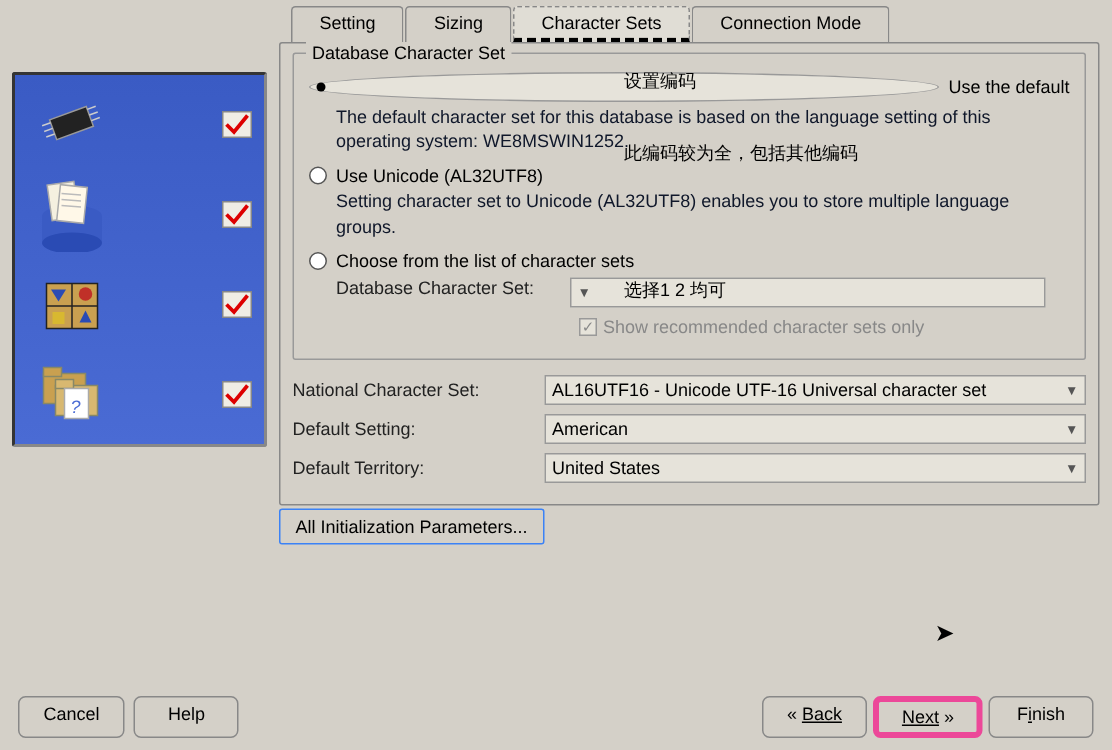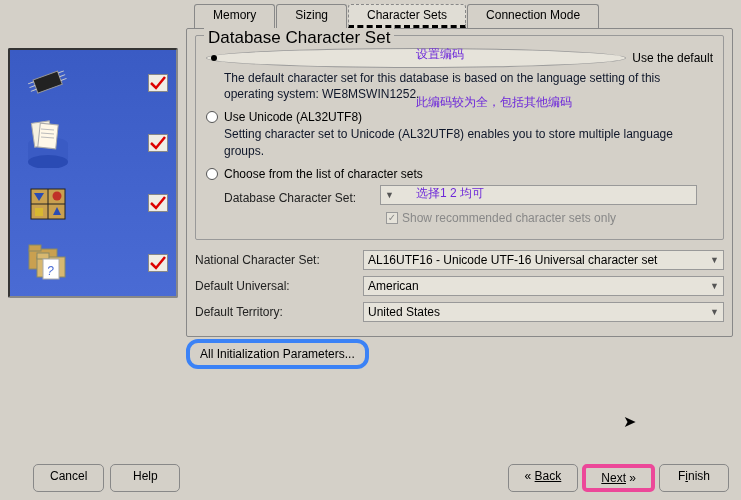--- a/index.html
+++ b/index.html
@@ -15,44 +15,44 @@
   .chk svg { width: 18px; height: 16px; }
   
   .content { flex: 1; }
   .tabs { display: flex; gap: 1px; padding-left: 8px; }
   .tab { padding: 3px 18px; background: #d4d0c8; border: 1px solid #888; border-bottom: none; border-radius: 3px 3px 0 0; cursor: pointer; }
   .tab.active { border-style: dashed; background: #e0ddd5; position: relative; z-index: 2; }
   
   .panel { background: #d4d0c8; border: 1px solid #888; padding: 6px 8px 8px 8px; border-radius: 2px; }
   
   .grpbox { border: 1px solid #999; border-radius: 2px; padding: 8px 10px 10px 10px; position: relative; margin-bottom: 10px; }
-  .grpbox-title { position: absolute; top: -8px; left: 8px; background: #d4d0c8; padding: 0 4px; font-size: 17px; }
+  .grpbox-title { position: absolute; top: -8px; left: 8px; background: #d4d0c8; padding: 0 4px; font-size: 12px; }
   
   .radio-row { display: flex; align-items: center; gap: 6px; margin: 4px 0 2px 0; }
   .radio { width: 12px; height: 12px; border: 1px solid #555; border-radius: 50%; background: #fff; display: flex; align-items: center; justify-content: center; cursor: pointer; }
   .radio.sel::after { content: ''; width: 6px; height: 6px; background: #000; border-radius: 50%; }
   .desc { margin: 2px 0 8px 18px; color: #0f172a; line-height: 1.35; }
-  .annot { color: #6d28d9; position: absolute; }
-  
-  .subrow { display: flex; align-items: flex-end; gap: 6px; margin: 4px 16px 6px 18px; }
+  .annot { color: #000000; position: absolute; }
+  
+  .subrow { display: flex; align-items: flex-start; gap: 6px; margin: 4px 16px 6px 18px; }
   .lbl { width: 150px; color: #222; }
   .sel { flex: 1; background: #e6e3da; border: 1px solid #999; padding: 2px 4px; height: 20px; display: flex; align-items: center; justify-content: space-between; }
   .sel.dis { color: #888; }
   .sel .arrow { font-size: 9px; color: #555; }
   .chkbox-row { display: flex; align-items: center; gap: 4px; margin: 4px 0 4px 180px; color: #888; }
   .chkbox { width: 12px; height: 12px; border: 1px solid #999; background: #e6e3da; display:flex; align-items:center; justify-content:center; font-size:10px; color:#888;}
   
   .formrow { display: flex; align-items: center; gap: 18px; margin: 6px 0; }
   .formrow .lbl { width: 150px; }
   
-  .param-btn { display: inline-block; padding: 4px 10px; border: 4px solid #3b82f6; border-radius: 12px; background: #d4d0c8; cursor: pointer; margin: 2px 0 0 0; }
+  .param-btn { display: inline-block; padding: 4px 10px; border: 1px solid #3b82f6; border-radius: 2px; background: #d4d0c8; cursor: pointer; margin: 2px 0 0 0; }
   
   .cursor { position: absolute; left: 623px; top: 412px; font-size: 16px; color: #000; pointer-events: none; }
   
-  .footer { position: absolute; bottom: 8px; left: 0; right: 0; display: flex; padding: 0 12px; margin-left: 21px; }
+  .footer { position: absolute; bottom: 8px; left: 0; right: 0; display: flex; padding: 0 12px; }
   .footer-left { display: flex; gap: 6px; }
   .footer-right { margin-left: auto; display: flex; gap: 4px; }
   .btn { padding: 4px 16px; border: 1px solid #888; border-radius: 5px; background: #d4d0c8; cursor: pointer; min-width: 70px; text-align: center; }
   .btn.def { border: 4px solid #ec4899; padding: 3px 15px; }
   .btn .u { text-decoration: underline; }
 </style>
 </head>
 <body>
 
 <div class="main-area">
@@ -130,21 +130,21 @@
             <svg viewBox="0 0 18 16">
               <path d="M2 8 L7 13 L16 2" stroke="#d00" stroke-width="2.5" fill="none"></path>
             </svg>
           </div>
       </div>
     </div>
   </div>
 
   <div class="content">
     <div class="tabs">
-      <div class="tab">Memory</div>
+      <div class="tab">Setting</div>
       <div class="tab">Sizing</div>
       <div class="tab active">Character Sets</div>
       <div class="tab">Connection Mode</div>
     </div>
     <div class="panel">
       <div class="grpbox" style="position:relative;">
         <div class="grpbox-title">Database Character Set</div>
 
         <div class="radio-row">
           <div class="radio sel"></div>
@@ -179,21 +179,21 @@
       </div>
 
       <div class="formrow">
         <div class="lbl">National Character Set:</div>
         <div class="sel">
           <span>AL16UTF16 - Unicode UTF-16 Universal character set</span>
           <span class="arrow">▼</span>
         </div>
       </div>
       <div class="formrow">
-        <div class="lbl">Default Universal:</div>
+        <div class="lbl">Default Setting:</div>
         <div class="sel">
           <span>American</span>
           <span class="arrow">▼</span>
         </div>
       </div>
       <div class="formrow">
         <div class="lbl">Default Territory:</div>
         <div class="sel">
           <span>United States</span>
           <span class="arrow">▼</span>

